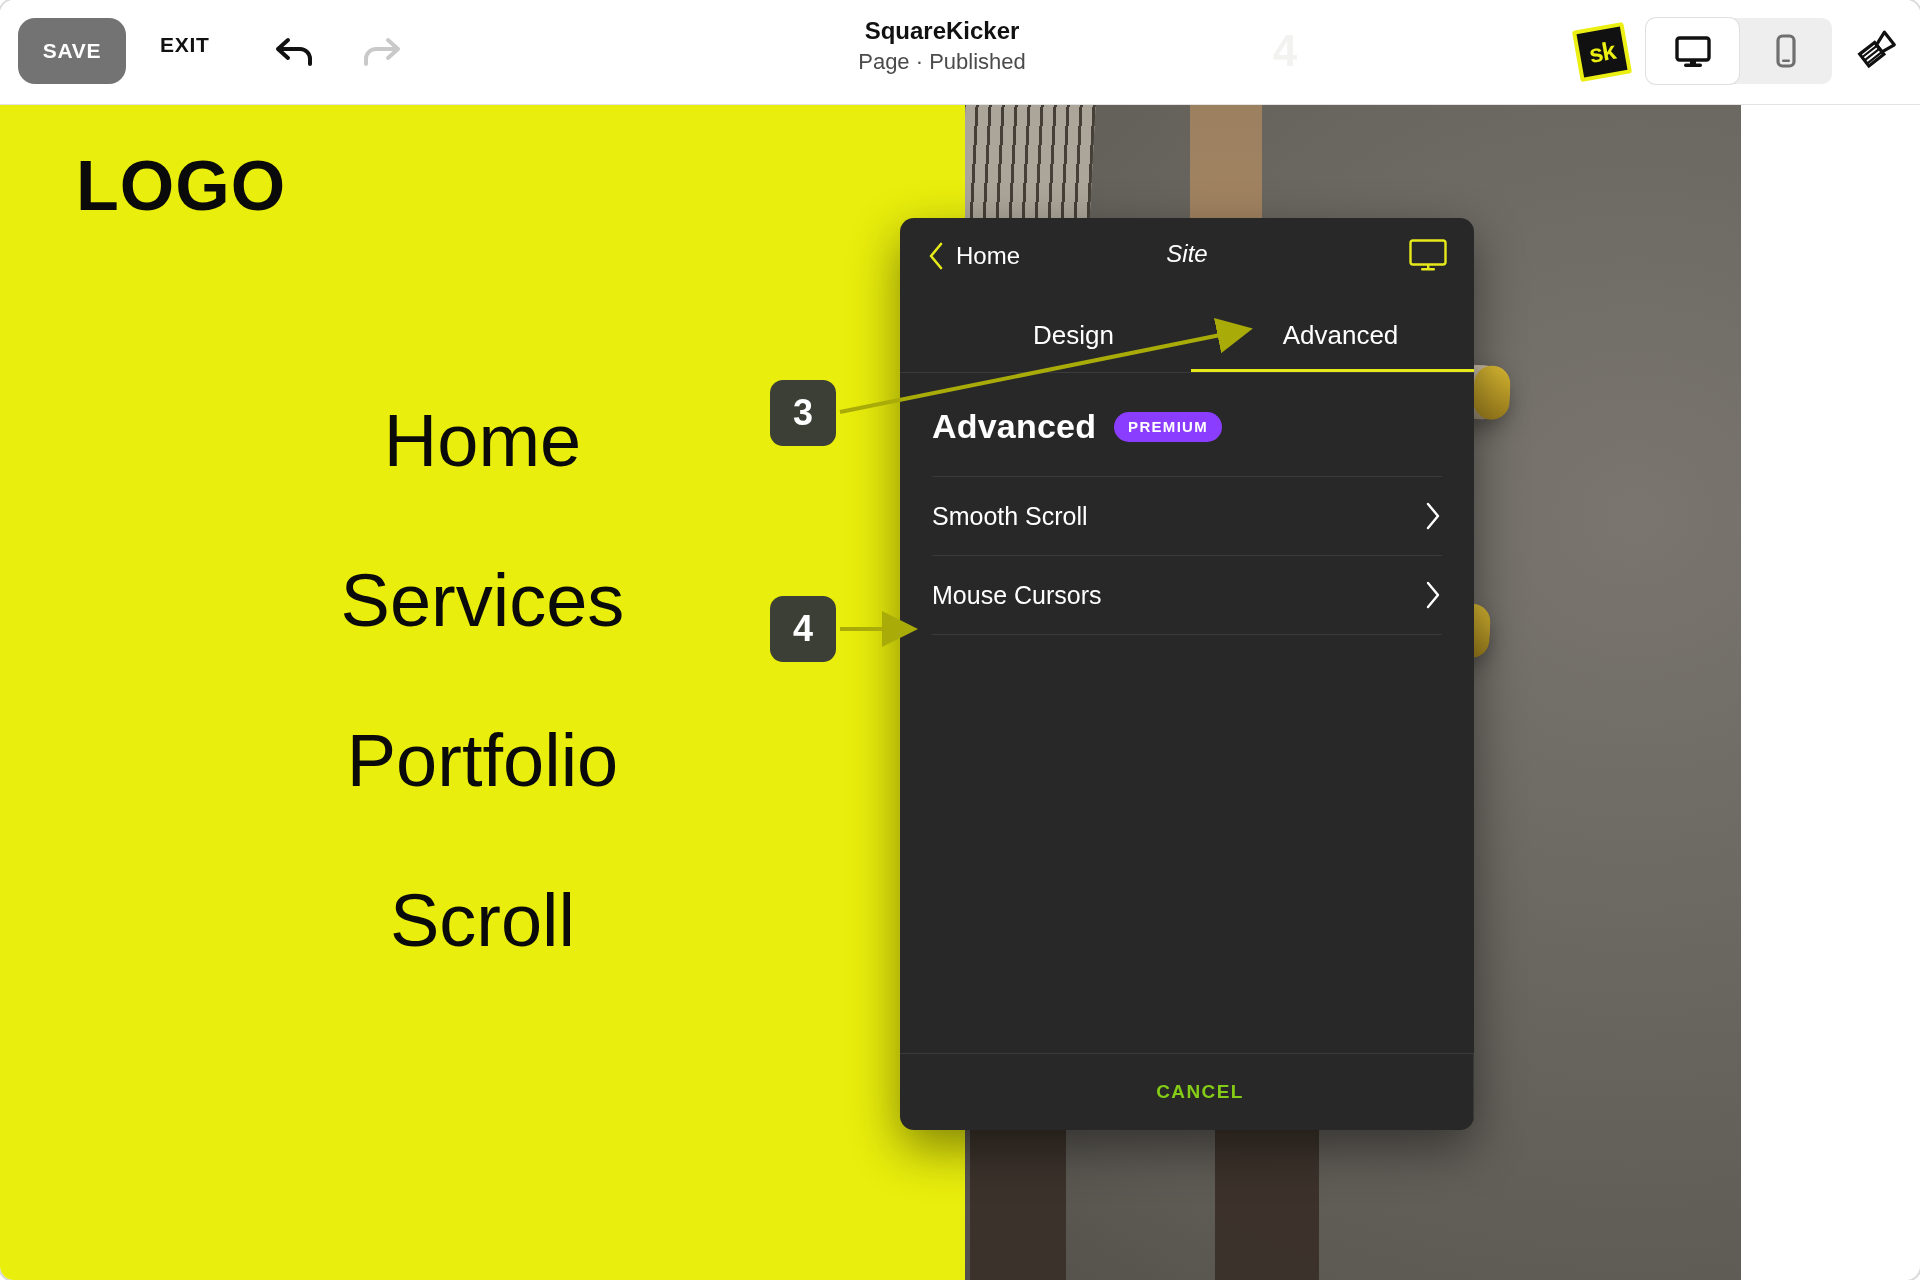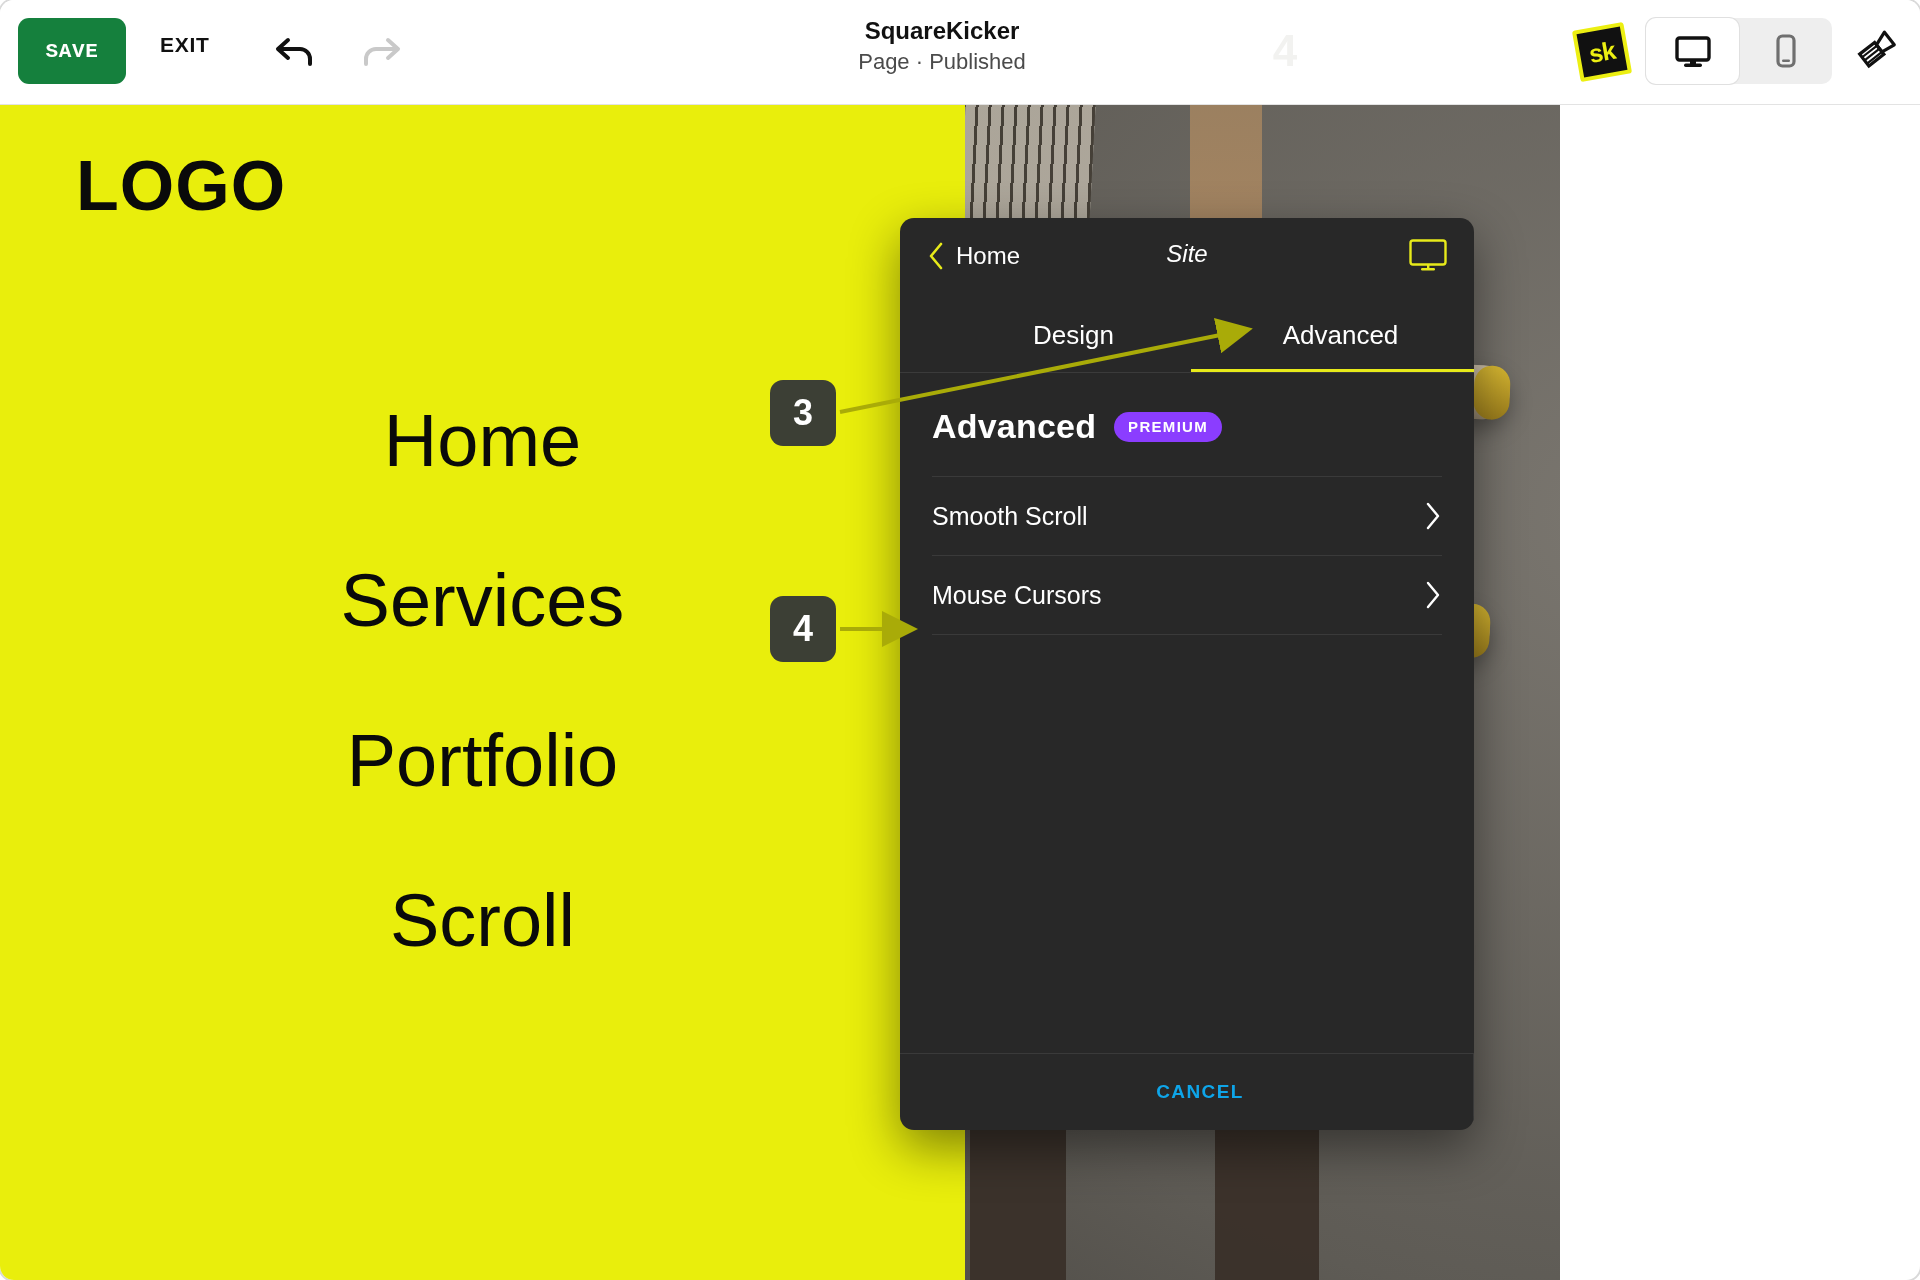--- a/index.html
+++ b/index.html
@@ -15,23 +15,23 @@
   }
 
   
   #toolbar{
     position:absolute;left:0;top:0;width:1920px;height:104px;
     background:#ffffff;border-bottom:1px solid #e3e3e3;
     z-index:40;
   }
   #save-btn{
     position:absolute;left:18px;top:18px;width:108px;height:66px;
-    background:#15803d;color:#ffffff;border:none;border-radius:11px;
+    background:#737373;color:#ffffff;border:none;border-radius:17px;
     font-size:21px;font-weight:bold;letter-spacing:.7px;
-    font-family:Liberation Mono, monospace;cursor:pointer;
+    font-family:Liberation Sans, sans-serif;cursor:pointer;
   }
   #exit-btn{
     position:absolute;left:160px;top:33px;
     background:none;border:none;color:#111111;
     font-size:21px;font-weight:bold;letter-spacing:.7px;
     font-family:"Liberation Sans",sans-serif;cursor:pointer;padding:0;
   }
   .hist-btn{
     position:absolute;top:26px;width:56px;height:52px;
     background:none;border:none;cursor:pointer;padding:0;
@@ -76,21 +76,21 @@
     cursor:pointer;border-radius:10px;box-sizing:border-box;
   }
   #device-toggle .seg.active{background:#ffffff;box-shadow:0 0 0 1px #e0e0e0;}
   #brush-btn{
     position:absolute;left:1848px;top:24px;width:54px;height:54px;
     background:none;border:none;cursor:pointer;padding:0;
   }
 
   
   #canvas{
-    position:absolute;left:0;top:104px;width:1560px;height:1176px;overflow:hidden;
+    position:absolute;left:0;top:104px;width:1741px;height:1176px;overflow:hidden;
   }
   #yellow-pane{
     position:absolute;left:0;top:0;width:965px;height:1176px;background:#e9ee0c;
   }
   #logo-text{
     position:absolute;left:76px;top:42px;
     font-size:70px;font-weight:bold;letter-spacing:1px;color:#0a0a0a;
     font-family:"Liberation Sans",sans-serif;
   }
   #nav-list{
@@ -183,21 +183,21 @@
     border-bottom:1px solid #3a3a3a;cursor:pointer;gap:32px;
   }
   .tool-row:first-child{border-top:1px solid #3a3a3a;}
   .tool-label{color:#ffffff;font-size:25px;}
 
   #panel-footer{
     flex:0 0 76px;display:flex;border-top:1px solid #3a3a3a;
   }
   .footer-btn{
     flex:1;display:flex;align-items:center;justify-content:center;
-    color:#0ea5e9;font-size:19px;font-weight:bold;letter-spacing:1.4px;cursor:pointer;margin-left:27px;
+    color:#84cc16;font-size:19px;font-weight:bold;letter-spacing:1.4px;cursor:pointer;margin-left:27px;
   }
   #cancel-btn{border-right:1px solid #3a3a3a;}
 
   
   .callout{
     position:absolute;width:66px;height:66px;background:#3c3f35;border-radius:13px;
     display:flex;align-items:center;justify-content:center;
     color:#ffffff;font-size:36px;font-weight:bold;z-index:50;
   }
   #callout-3{left:770px;top:380px;}

